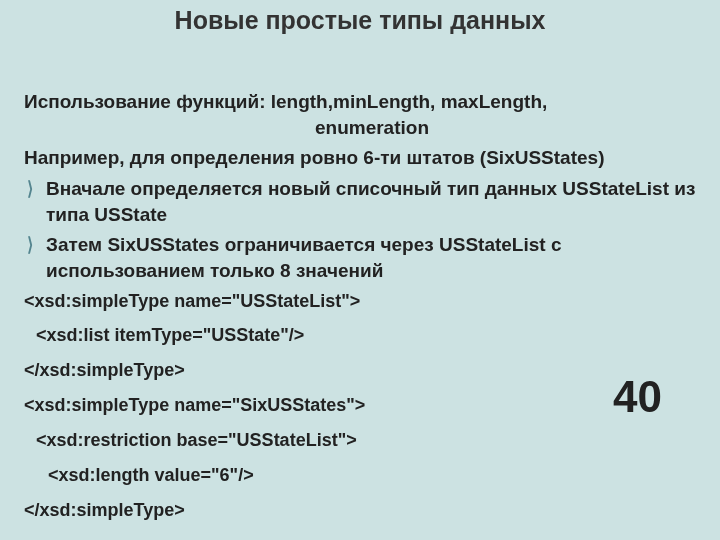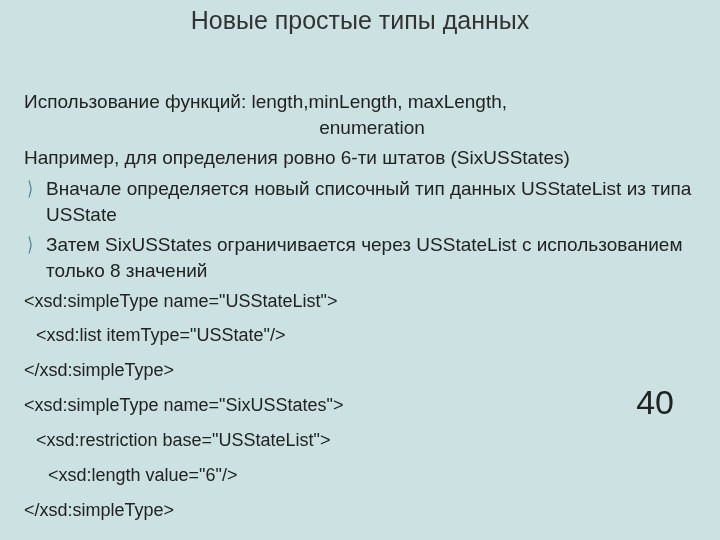--- a/index.html
+++ b/index.html
@@ -10,20 +10,21 @@
     background: #cce2e2;
     font-family: Arial, Helvetica, sans-serif;
     overflow: hidden;
     color: #222;
   }
   .slide {
     position: relative;
     width: 720px;
     height: 444px;
     box-sizing: border-box;
+    font-weight: bold;
   }
   .title {
     text-align: center;
     font-size: 25px;
     color: #333;
     padding-top: 6px;
     padding-bottom: 6px;
   }
   .body {
     padding: 0 20px 0 24px;
@@ -61,23 +62,23 @@
   }
   .code {
     font-size: 18px;
     margin: 0 0 10px 0;
     color: #222;
   }
   .ci1 { padding-left: 12px; }
   .ci2 { padding-left: 24px; }
   .pagenum {
     position: absolute;
-    right: 46px;
+    right: 58px;
     bottom: 22px;
-    font-size: 34px;
+    font-size: 44px;
     color: #222;
   }
 </style>
 </head>
 <body>
 
 <div class="slide">
   <div class="title">Новые простые типы данных</div>
 
   <div class="body">

